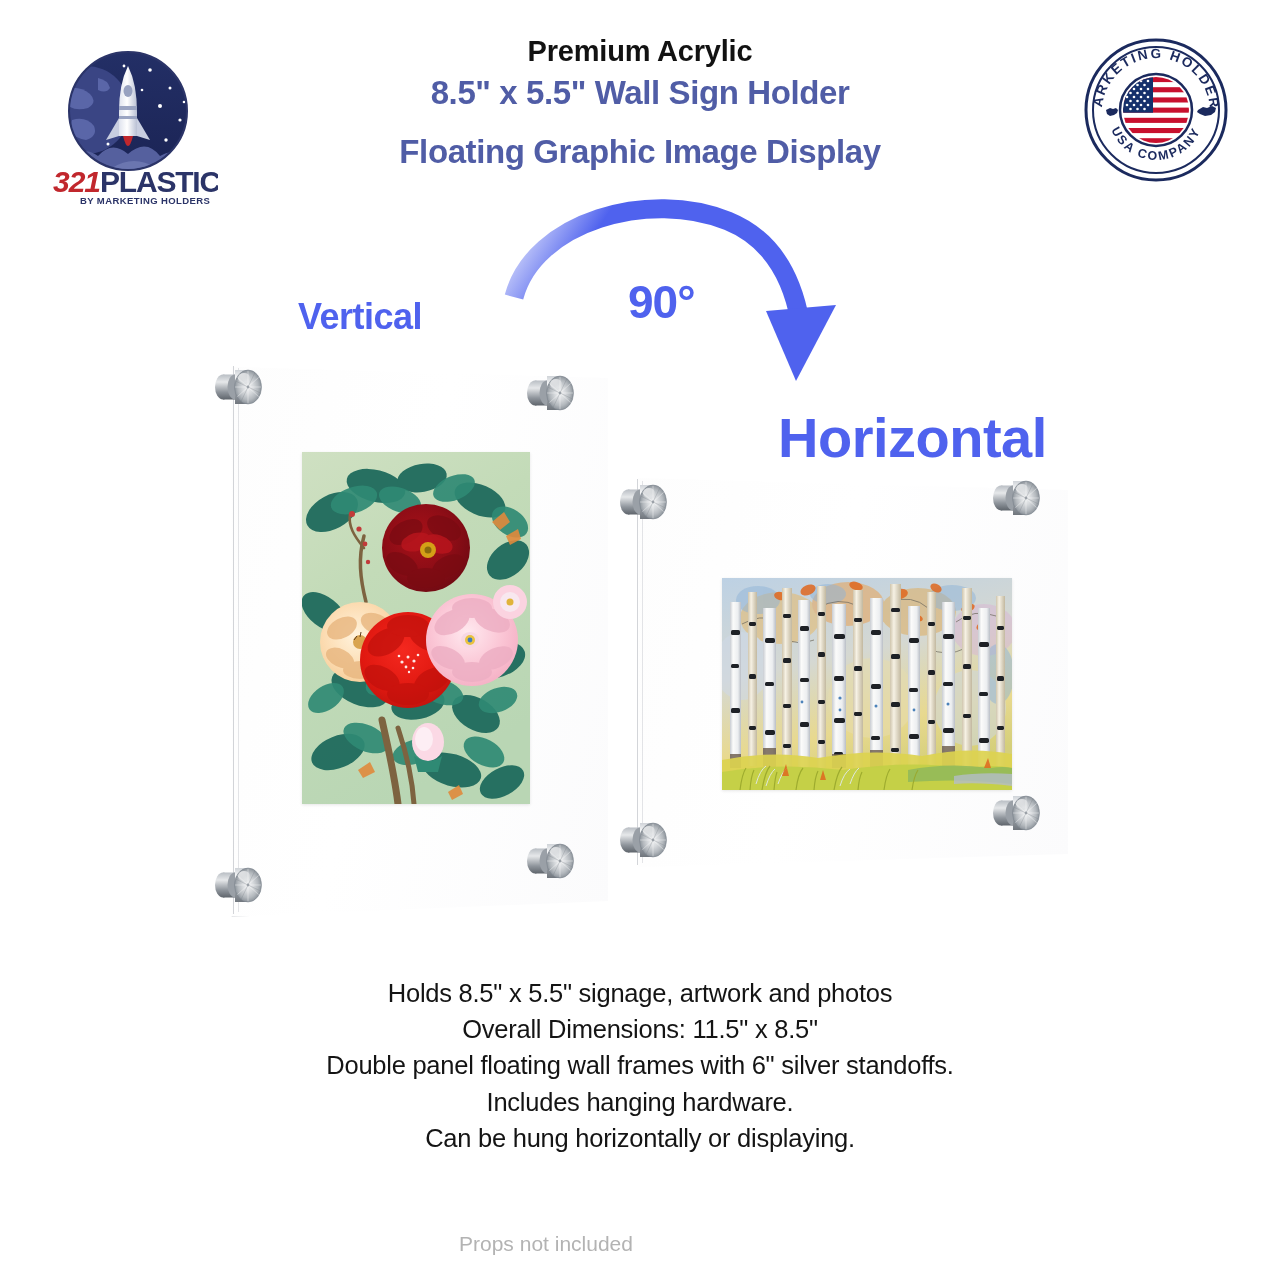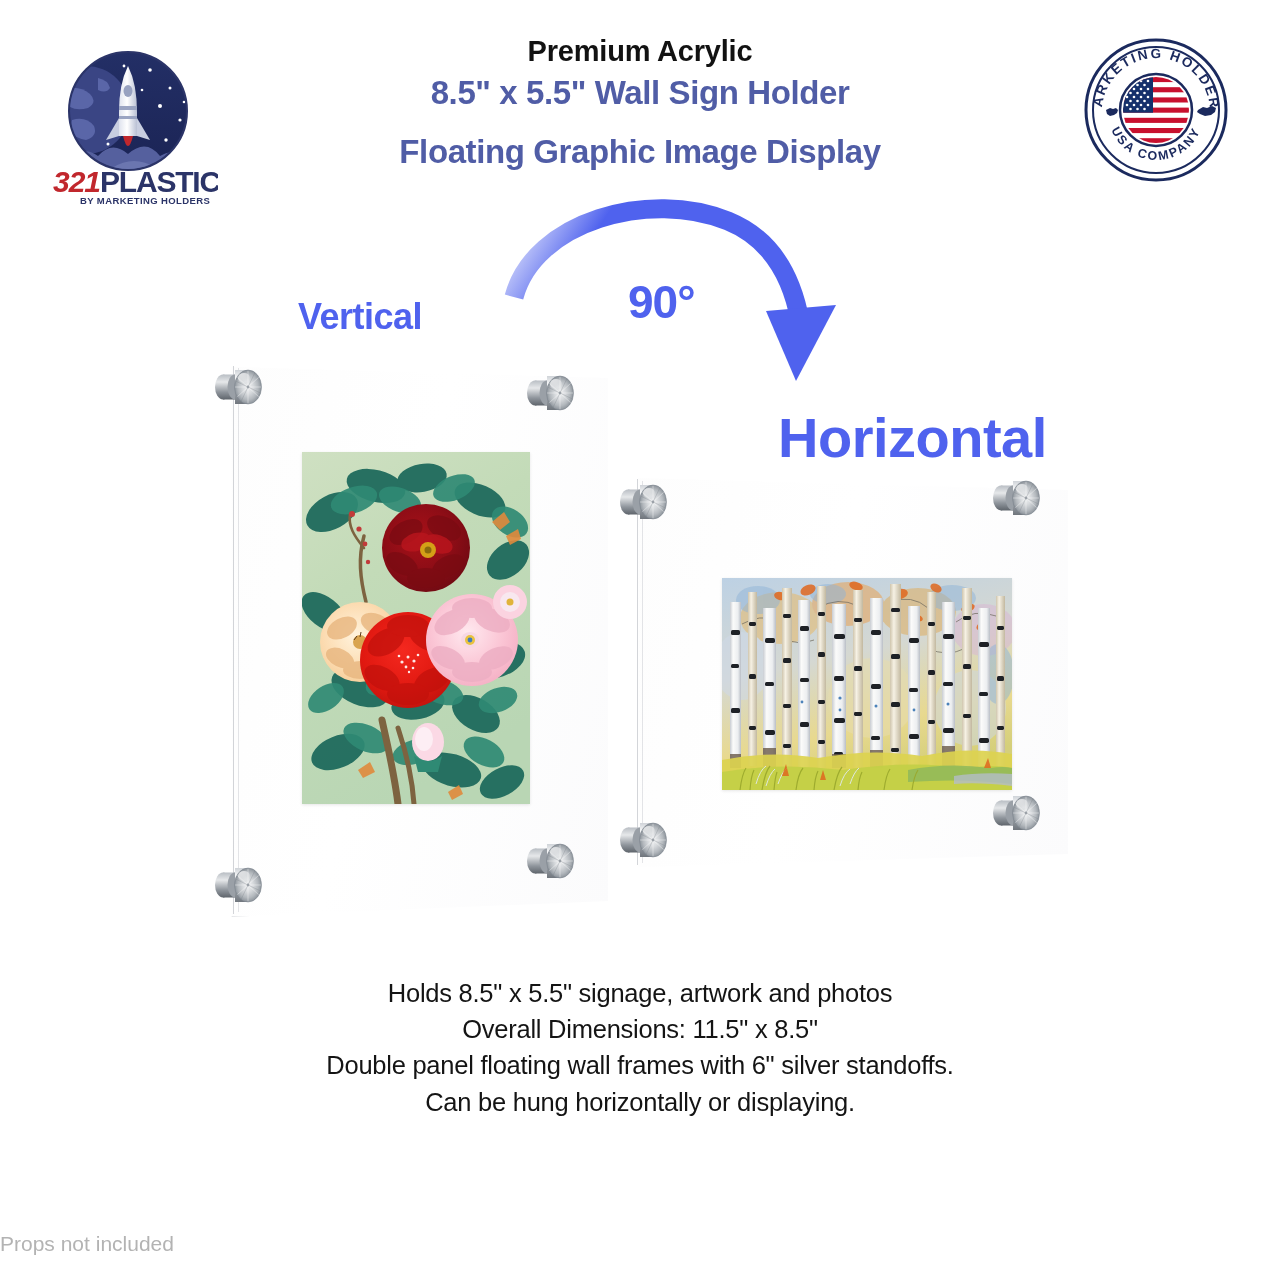--- a/index.html
+++ b/index.html
@@ -101,21 +101,21 @@
   .copy-block {
     position:absolute; left:0; top:975px; width:1280px;
     text-align:center;
   }
   .copy-line {
     font-size:25.5px; color:#141414; line-height:1.42;
     letter-spacing:-0.25px;
   }
   .disclaimer {
     position:absolute; left:0; top:1232px; width:1092px;
-    font-size:21px; color:#b3b3b3; font-weight:normal;
+    text-align:center; font-size:21px; color:#b3b3b3; font-weight:normal;
   }
 </style>
 </head>
 <body>
 
 <div class="stage">
 
   <div class="logo321">
     <svg viewBox="0 0 180 165">
       <defs>
@@ -684,20 +684,21 @@
       <svg viewBox="0 0 56 50">
           <use href="#standoffGlyph"></use>
         </svg>
     </div>
   </div>
 
   <div class="copy-block">
     <div class="copy-line">Holds 8.5" x 5.5" signage, artwork and photos</div>
     <div class="copy-line">Overall Dimensions: 11.5" x 8.5"</div>
     <div class="copy-line">Double panel floating wall frames with 6" silver standoffs.</div>
+    <div class="copy-line">Includes hanging hardware.</div>
     <div class="copy-line">Can be hung horizontally or displaying.</div>
   </div>
 
   <div class="disclaimer">Props not included</div>
 </div>
 
 <svg width="0" height="0" style="position:absolute" aria-hidden="true">
   <defs>
     <radialGradient id="capFace" cx="0.5" cy="0.5" r="0.5">
       <stop offset="0%" stop-color="#f2f3f4"></stop>

